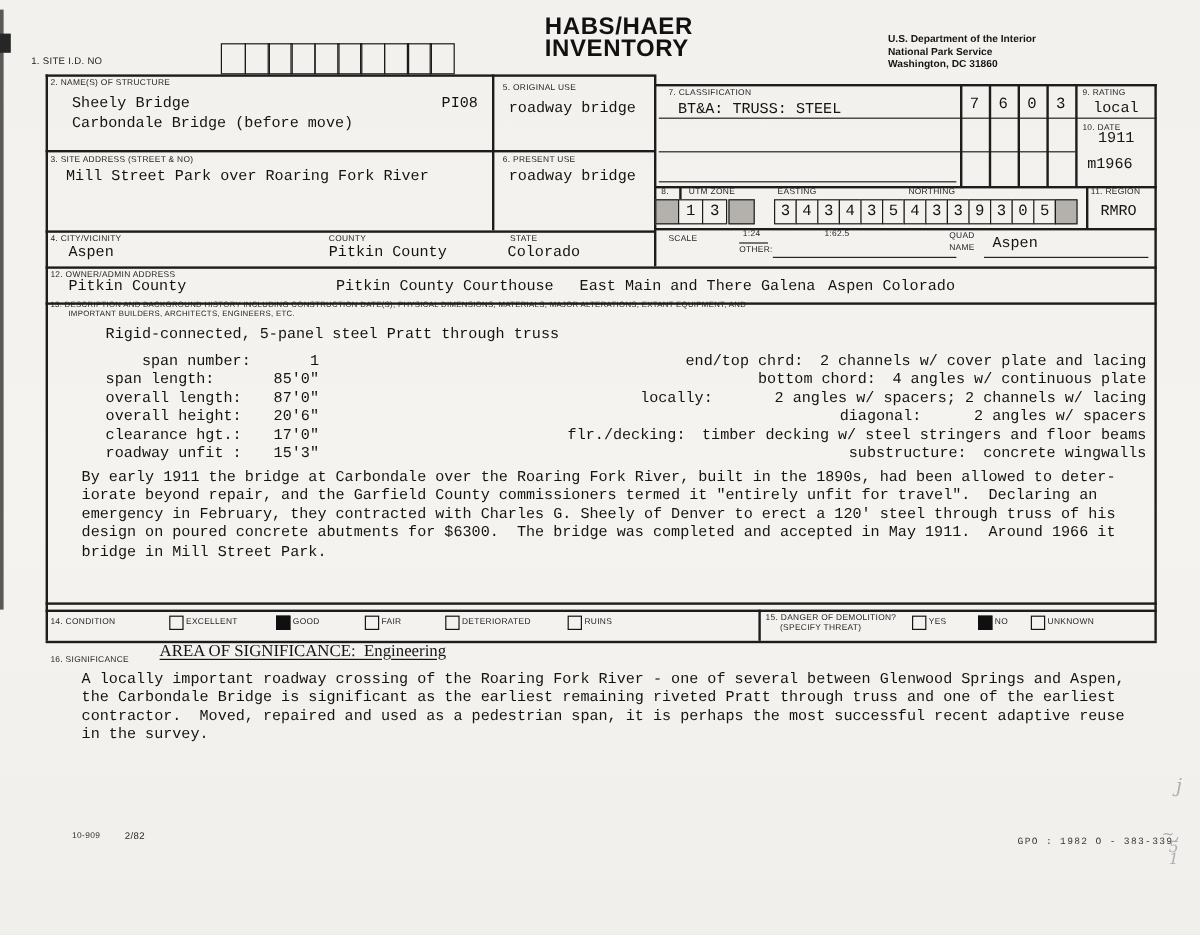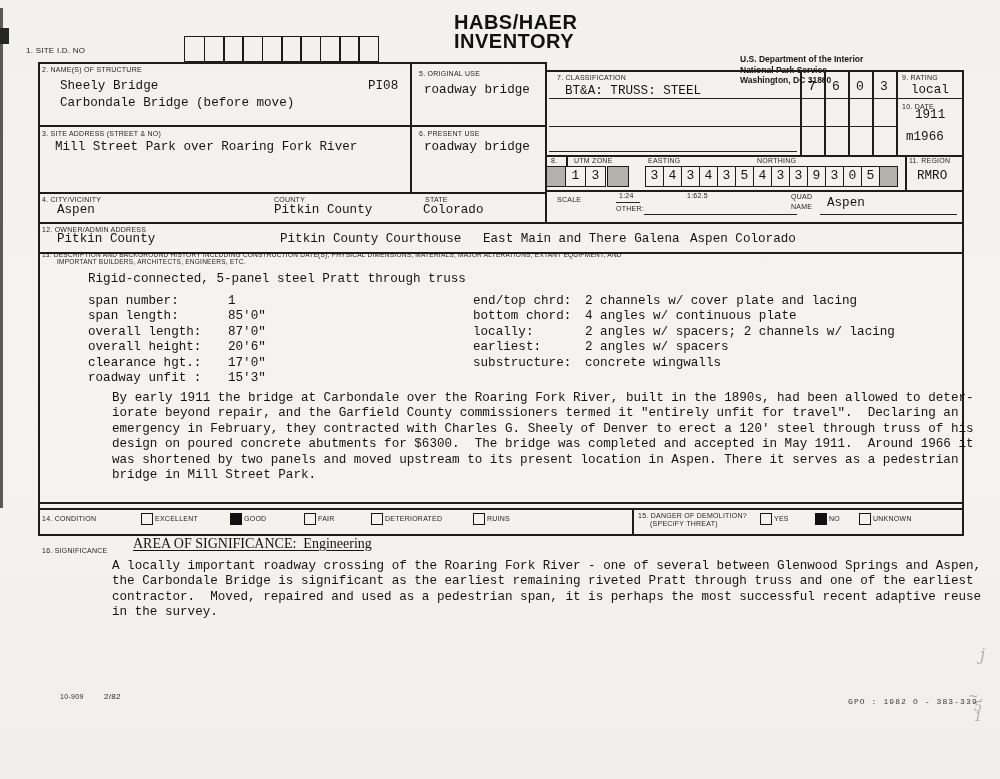--- a/index.html
+++ b/index.html
@@ -4,32 +4,32 @@
 <style>
   html,body{margin:0;padding:0;background:#e8e6e2;}
   .page{position:relative;width:1000px;height:779px;background:linear-gradient(180deg,#f2f1ee 0%,#f4f3f0 55%,#f0efec 100%);overflow:hidden;font-family:"Liberation Sans",sans-serif;color:#1a1a1a;}
   .lbl{position:absolute;font-family:"Liberation Sans",sans-serif;font-size:7px;letter-spacing:.25px;color:#1e1e1e;white-space:nowrap;}
   .lbl-xs{font-size:6.5px;}
   .mono{position:absolute;font-family:"Liberation Mono","DejaVu Sans Mono",monospace;font-size:12.6px;color:#141414;white-space:pre;line-height:15.4px;}
   .hl{position:absolute;height:1.6px;background:#1d1d1d;}
   .vl{position:absolute;width:1.6px;background:#1d1d1d;}
   .thin{height:1.2px;background:#242424;}
   .title{position:absolute;left:454px;top:13px;font-weight:bold;font-size:20px;line-height:18.5px;letter-spacing:.5px;color:#111;}
-  .agency{position:absolute;left:740px;top:27px;font-weight:bold;font-size:8.5px;line-height:10.5px;color:#151515;margin-top:27px;}
+  .agency{position:absolute;left:740px;top:27px;font-weight:bold;font-size:8.5px;line-height:10.5px;color:#151515;}
   #site-id-boxes{position:absolute;left:186px;top:36px;display:flex;}
   .idbox{width:19px;height:24px;border:1.7px solid #1b1b1b;margin-left:-1.7px;}
   #cls-digits{position:absolute;left:800px;top:79px;width:96px;display:flex;}
   #cls-digits span{width:24px;text-align:center;font-family:"Liberation Mono","DejaVu Sans Mono",monospace;font-size:13px;color:#141414;}
   .utm-cell{position:absolute;top:166px;height:21px;border:1.5px solid #1d1d1d;box-sizing:border-box;font-family:"Liberation Mono","DejaVu Sans Mono",monospace;font-size:13px;line-height:18px;text-align:center;color:#141414;background:#f3f2ef;}
   .utm-shade{background:#b4b1ac;}
   .spec-col{position:absolute;}
-  .spec-row{display:flex;height:15.4px;font-family:"Liberation Mono","DejaVu Sans Mono",monospace;font-size:12.6px;color:#141414;white-space:pre;}
+  .spec-row{display:flex;height:15.4px;font-family:"Liberation Mono","DejaVu Sans Mono",monospace;font-size:12.6px;color:#141414;white-space:pre;justify-content:flex-end;}
   #specs-left .spec-label{width:140px;}
   #specs-right .spec-label{width:112px;margin-left:48px;}
-  .para{position:absolute;margin-left:44px;}
+  .para{position:absolute;}
   .para div{height:15.4px;font-family:"Liberation Mono","DejaVu Sans Mono",monospace;font-size:12.6px;color:#141414;white-space:pre;}
   .cb{position:absolute;width:10px;height:10px;border:1.6px solid #151515;box-sizing:content-box;background:#f3f2ef;}
   .cb.filled{background:#101010;border-color:#101010;}
   .cb-lab{position:absolute;font-size:7px;letter-spacing:.25px;color:#1e1e1e;white-space:nowrap;}
   .sig-head{position:absolute;left:133px;top:536px;font-family:Liberation Serif, serif;font-size:14px;color:#141414;white-space:pre;text-decoration:underline;text-underline-offset:2px;}
   .foot{position:absolute;font-size:7px;color:#2b2b2b;letter-spacing:.3px;}
   .gpo{position:absolute;font-size:8px;letter-spacing:1.1px;color:#3a3a3a;font-family:"Liberation Mono","DejaVu Sans Mono",monospace;}
   .artifact{position:absolute;background:#262626;}
   .handmark{position:absolute;color:#5b5f6e;opacity:.45;font-family:"DejaVu Serif",serif;font-style:italic;}
 </style>
@@ -157,29 +157,29 @@
       <div class="spec-row"><span class="spec-label">span length:</span><span class="spec-value">85'0"</span></div>
       <div class="spec-row"><span class="spec-label">overall length:</span><span class="spec-value">87'0"</span></div>
       <div class="spec-row"><span class="spec-label">overall height:</span><span class="spec-value">20'6"</span></div>
       <div class="spec-row"><span class="spec-label">clearance hgt.:</span><span class="spec-value">17'0"</span></div>
       <div class="spec-row"><span class="spec-label">roadway unfit :</span><span class="spec-value">15'3"</span></div>
     </div>
   <div class="spec-col" id="specs-right" style="left:425px;top:294px;">
       <div class="spec-row"><span class="spec-label">end/top chrd:</span><span class="spec-value">2 channels w/ cover plate and lacing</span></div>
       <div class="spec-row"><span class="spec-label">bottom chord:</span><span class="spec-value">4 angles w/ continuous plate</span></div>
       <div class="spec-row"><span class="spec-label">locally:</span><span class="spec-value">2 angles w/ spacers; 2 channels w/ lacing</span></div>
-      <div class="spec-row"><span class="spec-label">earliest:</span><span class="spec-value">2 angles w/ spacers</span></div>
+      <div class="spec-row"><span class="spec-label">diagonal:</span><span class="spec-value">2 angles w/ spacers</span></div>
+      <div class="spec-row"><span class="spec-label">flr./decking:</span><span class="spec-value">timber decking w/ steel stringers and floor beams</span></div>
       <div class="spec-row"><span class="spec-label">substructure:</span><span class="spec-value">concrete wingwalls</span></div>
     </div>
   <div class="para" id="history-lines" style="left:68px;top:391px;">
       <div>By early 1911 the bridge at Carbondale over the Roaring Fork River, built in the 1890s, had been allowed to deter-</div>
       <div>iorate beyond repair, and the Garfield County commissioners termed it "entirely unfit for travel".  Declaring an</div>
       <div>emergency in February, they contracted with Charles G. Sheely of Denver to erect a 120' steel through truss of his</div>
       <div>design on poured concrete abutments for $6300.  The bridge was completed and accepted in May 1911.  Around 1966 it</div>
-      <div>was shortened by two panels and moved upstream to its present location in Aspen. There it serves as a pedestrian</div>
       <div>bridge in Mill Street Park.</div>
     </div>
 
   <div class="lbl" style="left:42px;top:515px;">14. CONDITION</div>
   <div class="lbl" style="left:638px;top:512px;">15. DANGER OF DEMOLITION?</div>
   <div class="lbl" style="left:650px;top:520px;">(SPECIFY THREAT)</div>
 
   <div class="sig-head">AREA OF SIGNIFICANCE:  Engineering</div>
   <div class="lbl" style="left:42px;top:547px;">16. SIGNIFICANCE</div>
   <div class="para" id="sig-lines" style="left:68px;top:559px;">

